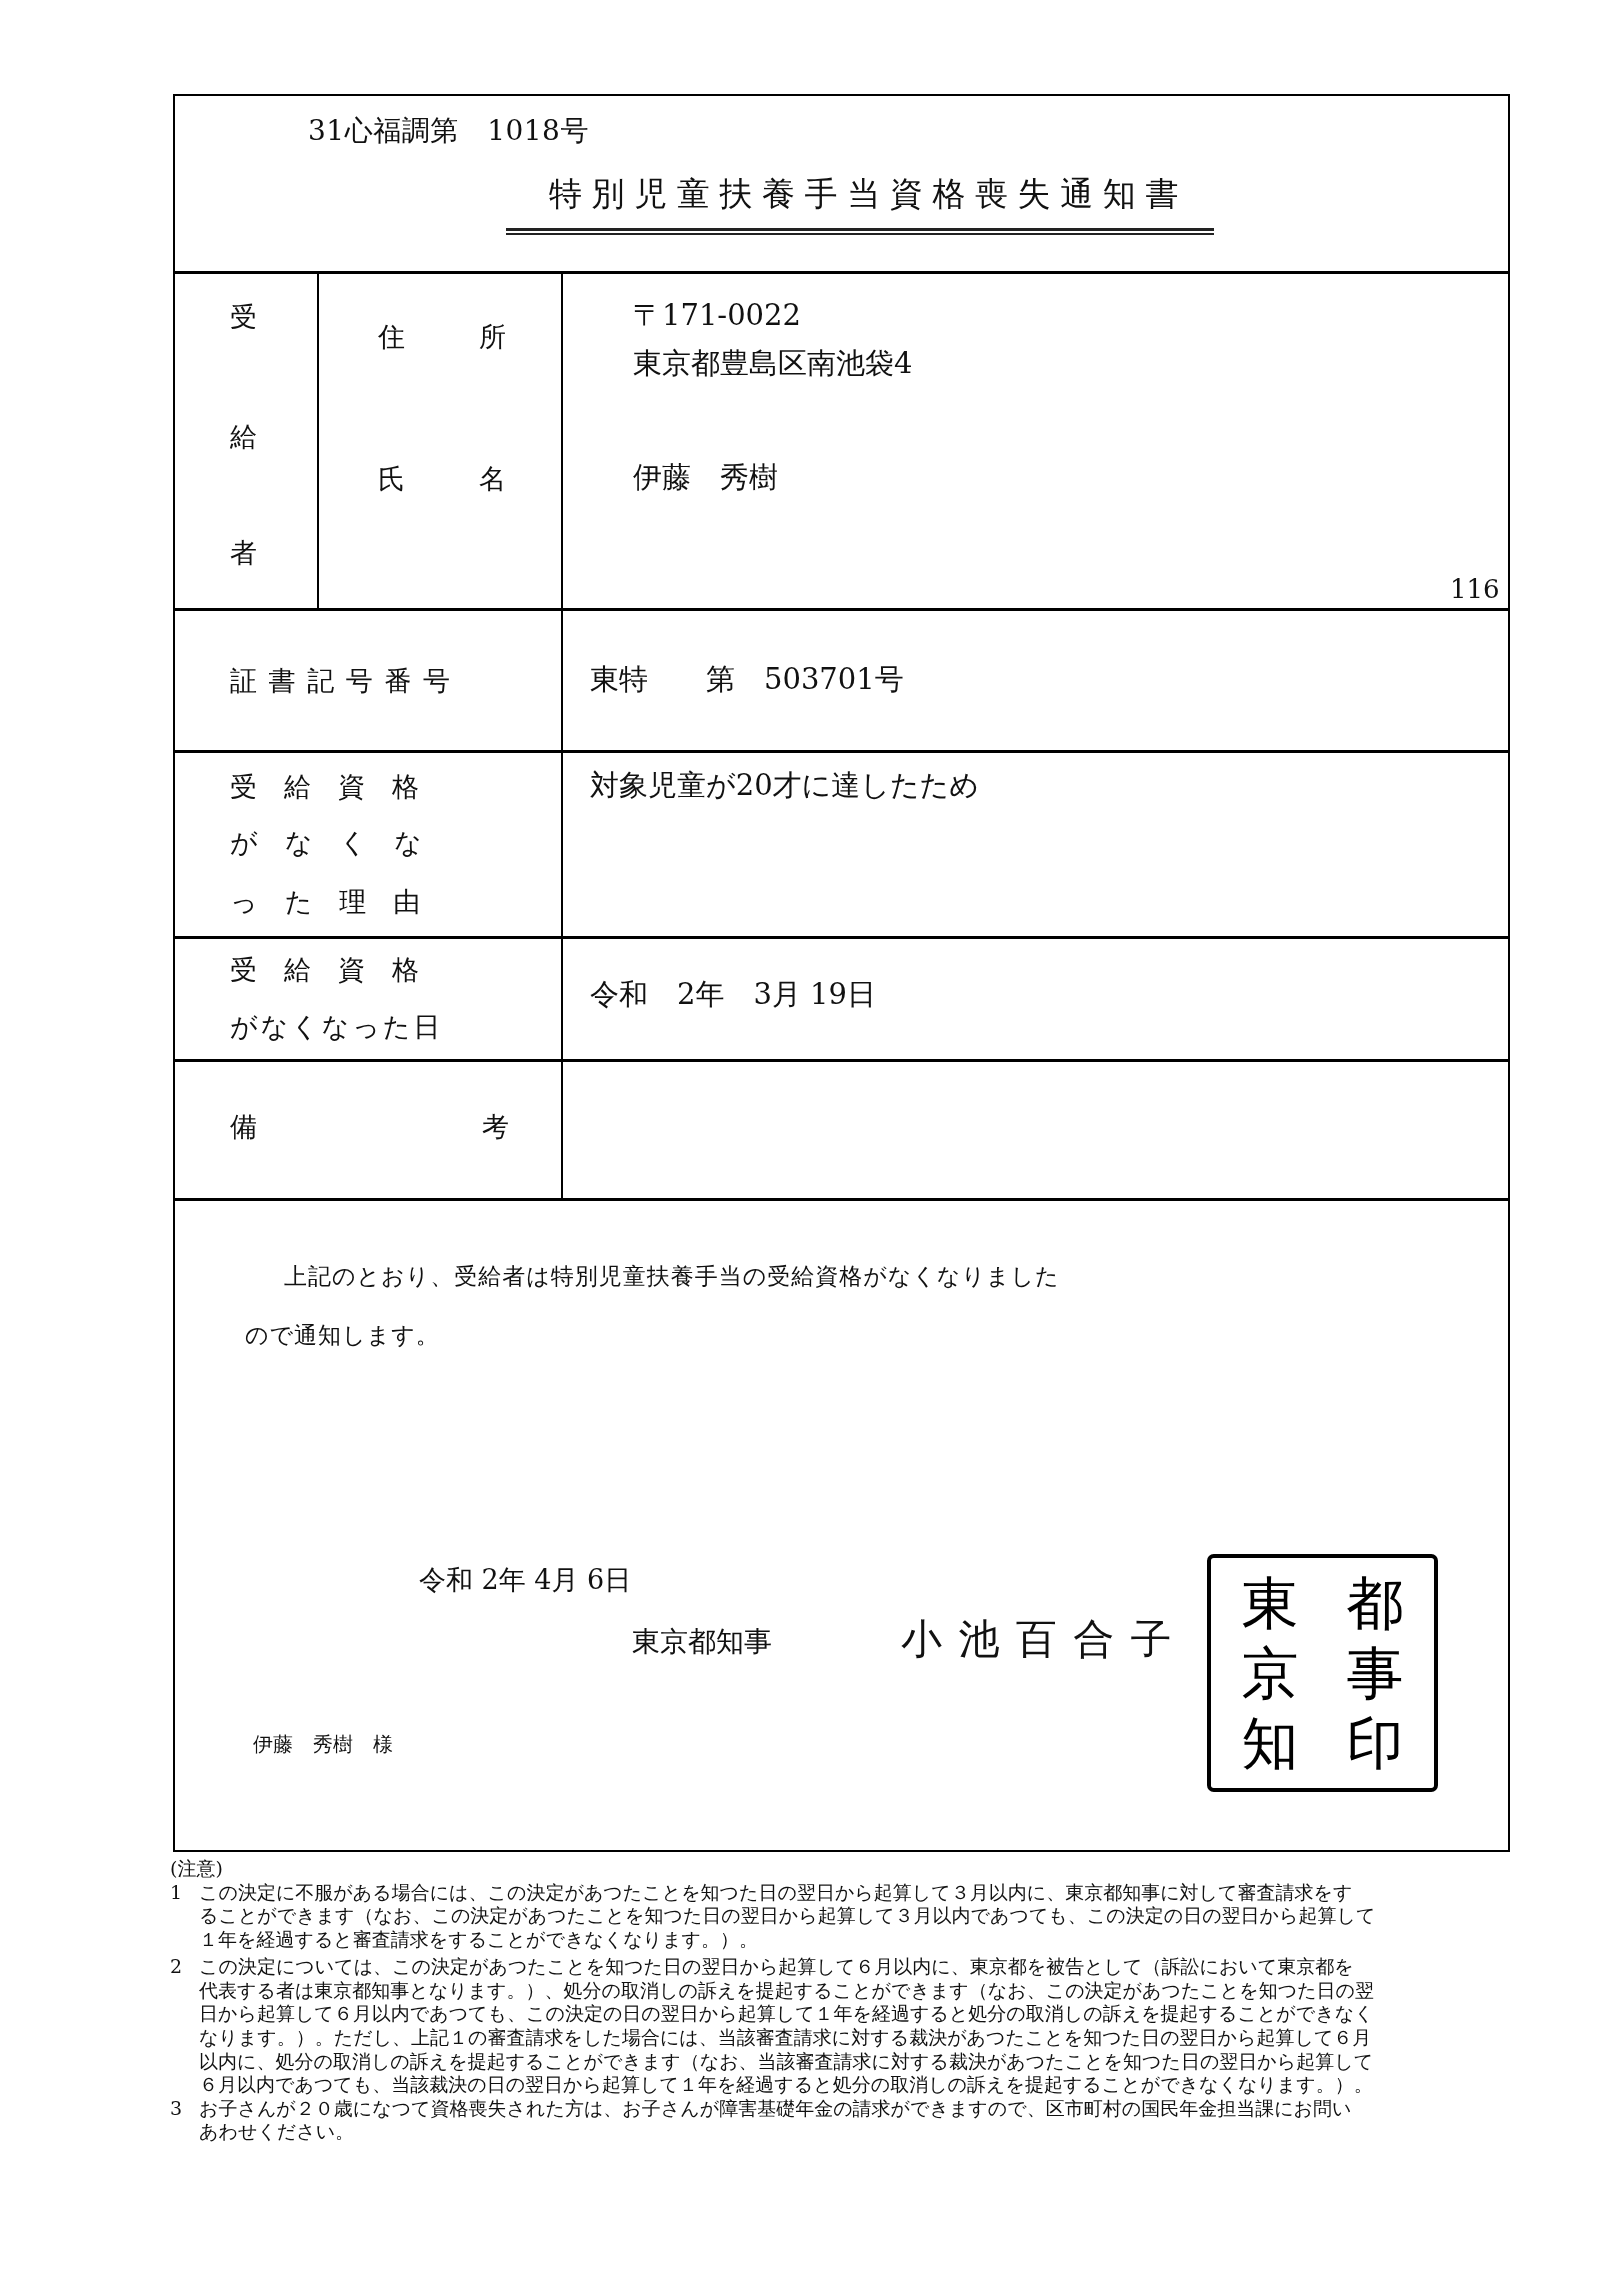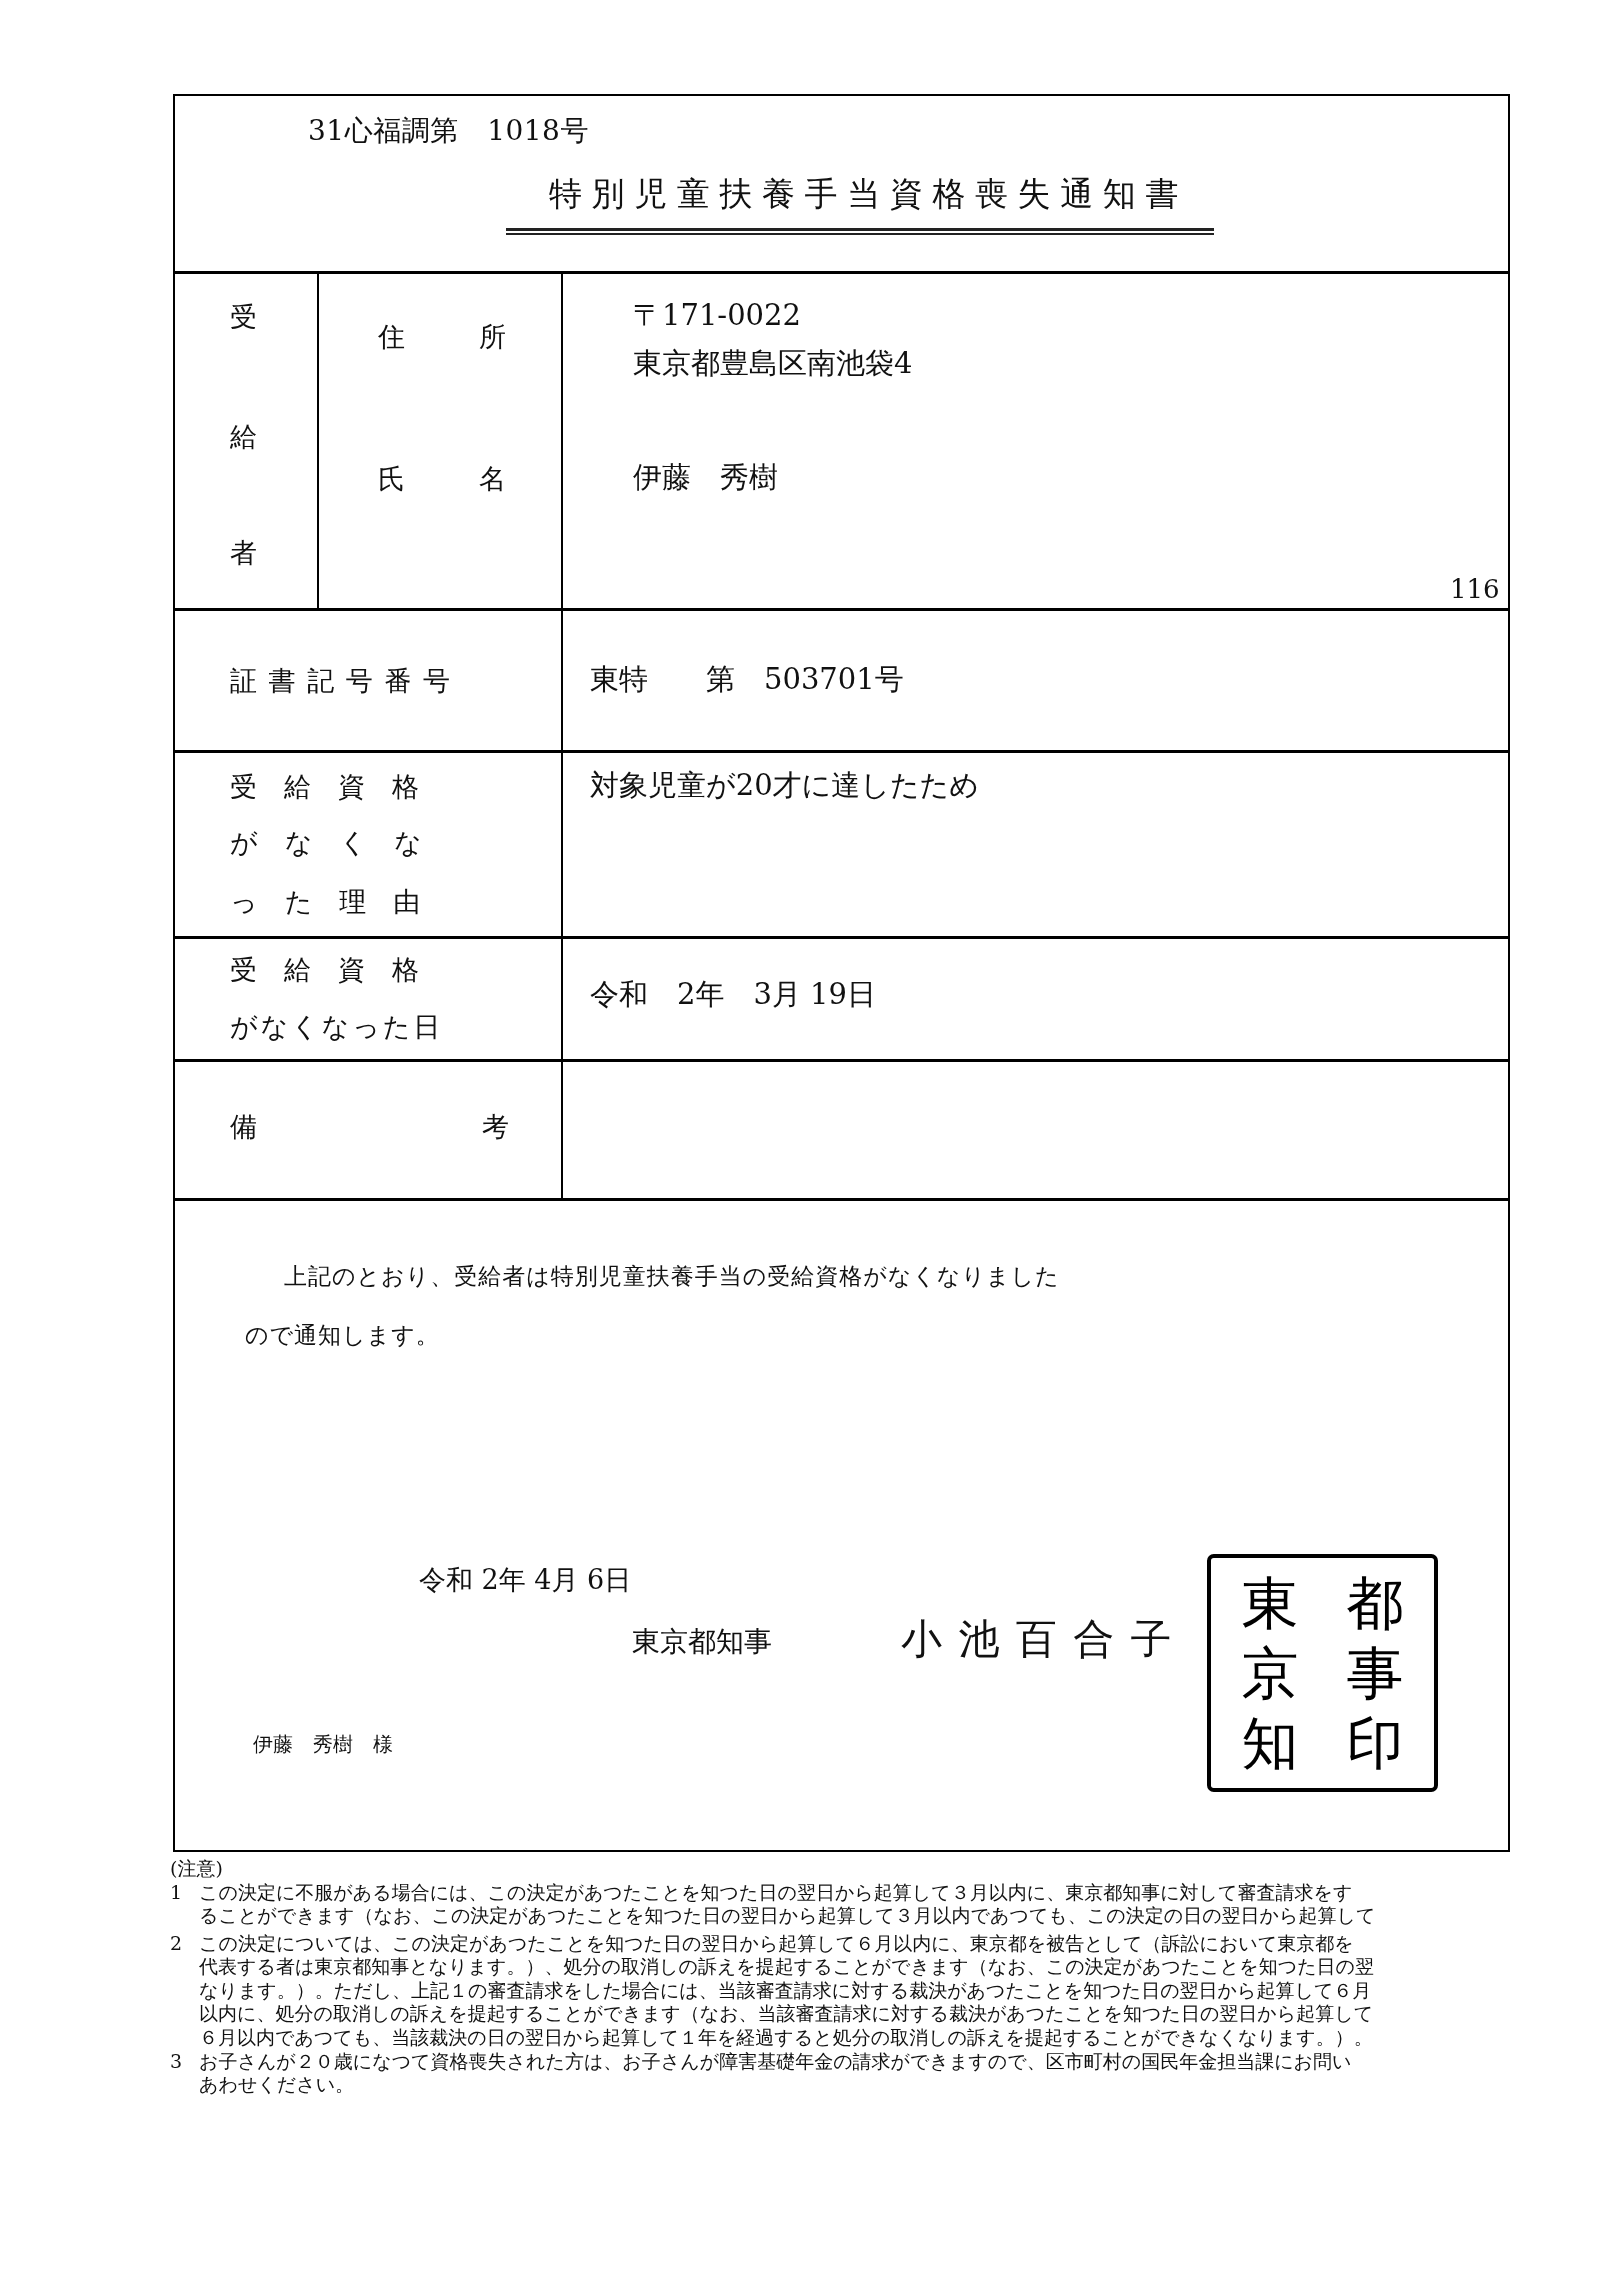--- a/index.html
+++ b/index.html
@@ -101,26 +101,28 @@
 
 <div class="txt addressee" style="left:253px; top:1734px;">伊藤　秀樹　様</div>
 
 <div class="notes">
   <div class="note-head">(注意)</div>
 
   <div class="note-item">
     <span class="note-num">1</span>
     <span class="note-line">この決定に不服がある場合には、この決定があつたことを知つた日の翌日から起算して３月以内に、東京都知事に対して審査請求をす</span>
     <span class="note-line">ることができます（なお、この決定があつたことを知つた日の翌日から起算して３月以内であつても、この決定の日の翌日から起算して</span>
+    <span class="note-line">１年を経過すると審査請求をすることができなくなります。）。</span>
   </div>
 
   <div class="note-item" style="margin-top:3.9px;">
     <span class="note-num">2</span>
     <span class="note-line">この決定については、この決定があつたことを知つた日の翌日から起算して６月以内に、東京都を被告として（訴訟において東京都を</span>
     <span class="note-line">代表する者は東京都知事となります。）、処分の取消しの訴えを提起することができます（なお、この決定があつたことを知つた日の翌</span>
+    <span class="note-line">日から起算して６月以内であつても、この決定の日の翌日から起算して１年を経過すると処分の取消しの訴えを提起することができなく</span>
     <span class="note-line">なります。）。ただし、上記１の審査請求をした場合には、当該審査請求に対する裁決があつたことを知つた日の翌日から起算して６月</span>
     <span class="note-line">以内に、処分の取消しの訴えを提起することができます（なお、当該審査請求に対する裁決があつたことを知つた日の翌日から起算して</span>
     <span class="note-line">６月以内であつても、当該裁決の日の翌日から起算して１年を経過すると処分の取消しの訴えを提起することができなくなります。）。</span>
   </div>
 
   <div class="note-item">
     <span class="note-num">3</span>
     <span class="note-line">お子さんが２０歳になつて資格喪失された方は、お子さんが障害基礎年金の請求ができますので、区市町村の国民年金担当課にお問い</span>
     <span class="note-line">あわせください。</span>
   </div>

